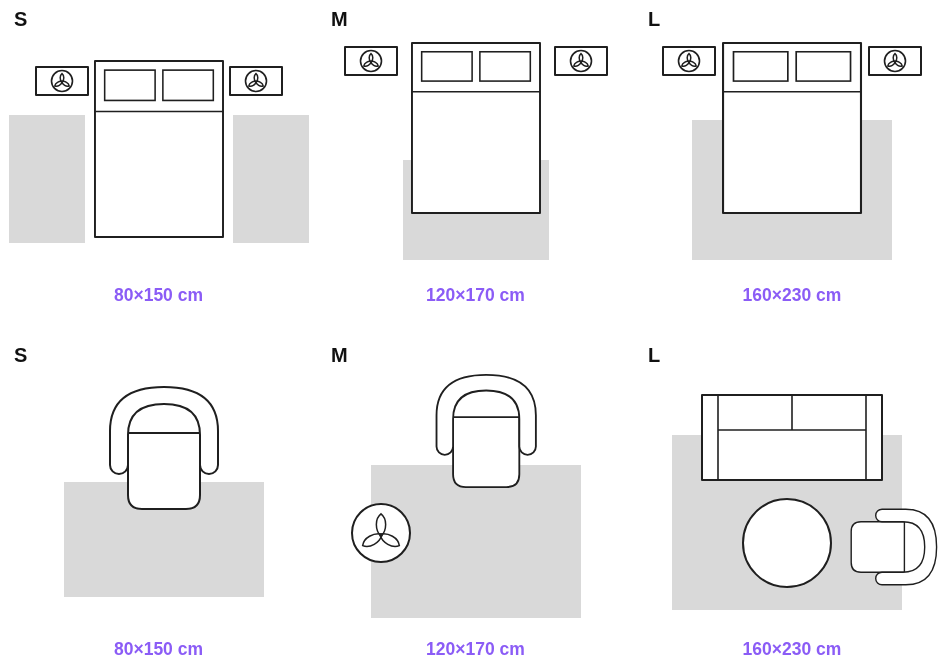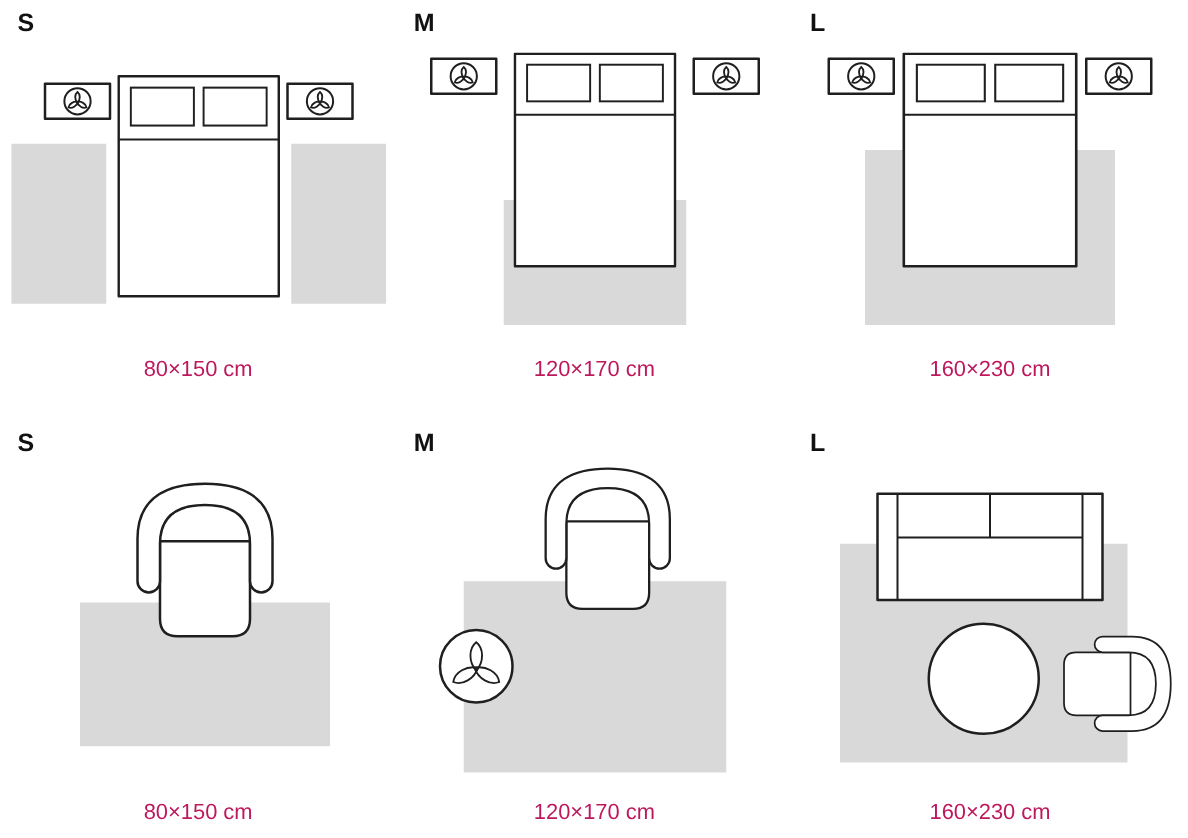--- a/index.html
+++ b/index.html
@@ -30,22 +30,22 @@
     left: 14px;
     font-size: 20px;
     font-weight: 700;
     letter-spacing: 0.3px;
   }
   .row1 .size-label { top: 8px; }
   .row2 .size-label { top: 22px; }
   .caption {
     margin-top: auto;
     font-size: 17.5px;
-    font-weight: 400;
-    color: #be185d;
+    font-weight: 700;
+    color: #8b5cf6;
   }
   .row1 .caption { padding-bottom: 16px; }
   .row2 .caption { padding-bottom: 10px; }
 
   .fig-1 { margin-top: 60px; }
   .fig-2, .fig-3 { margin-top: 42px; }
   .fig-4 { margin-top: 55px; }
   .fig-5, .fig-6 { margin-top: 51px; }
 
   

